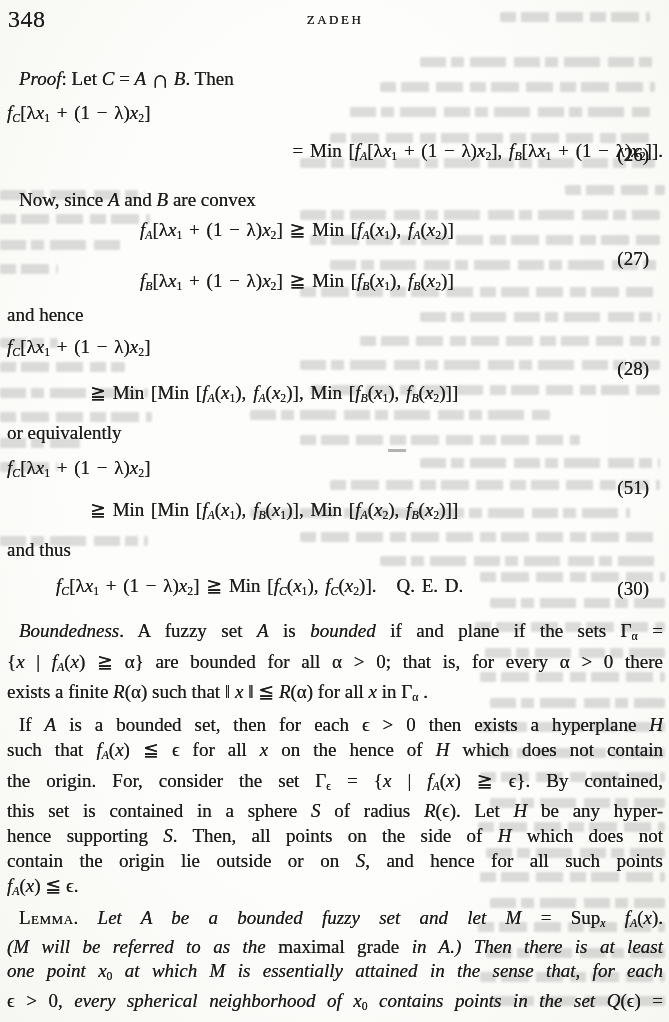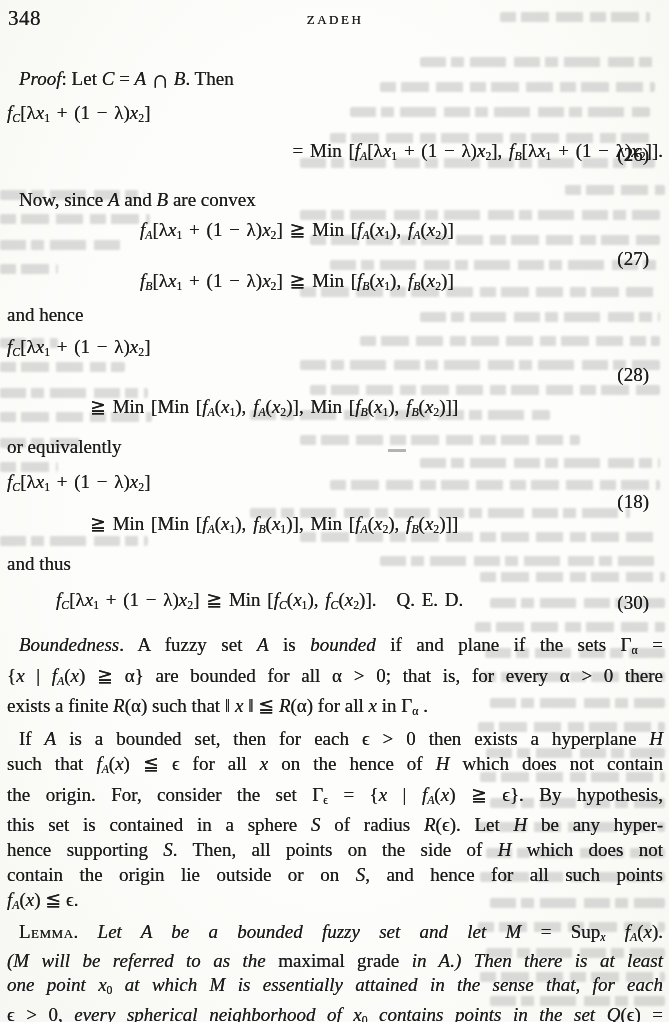--- a/index.html
+++ b/index.html
@@ -12,21 +12,21 @@
     font-family:"Liberation Serif","DejaVu Serif",serif;
     color:#1c1c1c;
   }
   .bleed{position:absolute;inset:0;z-index:0;}
   .bl{position:absolute;height:10px;opacity:.30;filter:blur(0.8px);border-radius:2px;}
   .bl.v1{background:repeating-linear-gradient(90deg,#8f8f8f 0 16px,transparent 16px 21px,#8f8f8f 21px 49px,transparent 49px 56px,#8f8f8f 56px 83px,transparent 83px 90px);}
   .bl.v2{background:repeating-linear-gradient(90deg,#8f8f8f 0 26px,transparent 26px 31px,#8f8f8f 31px 44px,transparent 44px 50px,#8f8f8f 50px 86px,transparent 86px 94px);}
   .smudge{position:absolute;width:18px;height:3px;background:#777;opacity:.55;filter:blur(0.6px);}
   .body{position:relative;z-index:1;padding:8px 6px 0 7px;box-sizing:border-box;width:100%;height:100%;}
   .hdr{position:relative;height:24px;}
-  .pgnum{position:absolute;left:1px;top:-2px;font-size:21px;letter-spacing:0.5px;
+  .pgnum{position:absolute;left:1px;top:-2px;font-size:24px;letter-spacing:0.5px;
          text-shadow:0 0 .3px rgba(0,0,0,.8);}
   .rhead{position:absolute;left:0;right:0;top:4px;text-align:center;font-size:13px;
          letter-spacing:2.5px;text-shadow:0 0 .3px rgba(0,0,0,.8);}
   .block{position:relative;font-size:19px;line-height:25px;
          text-shadow:0 0 .3px rgba(0,0,0,.8);}
   .line{position:relative;}
   .jl{text-align:justify;text-align-last:justify;}
   .ind{text-indent:12px;}
   .it{font-style:italic;}
   .sb{font-size:0.62em;vertical-align:-0.22em;}
@@ -39,21 +39,21 @@
   .pl105{padding-left:105px;} .pl133{padding-left:133px;}
   [data-name="para-proof-intro"]{margin-top:34px;}
   [data-name="equation-26"]{margin-top:9px;}
   [data-name="equation-26"] .line+.line{margin-top:7px;text-align:right;}
   [data-name="equation-26"] .eqnum{top:auto;bottom:1px;transform:none;text-align:right;}
   [data-name="para-now-since"]{margin-top:19px;}
   [data-name="equation-27"]{margin-top:5px;}
   [data-name="equation-27"] .line+.line{margin-top:20px;}
   [data-name="para-and-hence"]{margin-top:4px;}
   [data-name="equation-28"]{margin-top:7px;}
-  [data-name="equation-28"] .line+.line{margin-top:29px;}
+  [data-name="equation-28"] .line+.line{margin-top:15px;}
   [data-name="equation-28"] .eqnum{top:44%;}
   [data-name="para-or-equivalently"]{margin-top:10px;}
   [data-name="equation-29"]{margin-top:10px;}
   [data-name="equation-29"] .line+.line{margin-top:11px;}
   [data-name="equation-29"] .eqnum{top:44%;}
   [data-name="para-and-thus"]{margin-top:9px;}
   [data-name="equation-30"]{margin-top:11px;}
   [data-name="para-boundedness"]{margin-top:15px;}
   [data-name="para-hyperplane"]{margin-top:2px;}
   [data-name="para-lemma"]{margin-top:2px;line-height:24px;}
@@ -145,38 +145,38 @@
           <div class="line" data-name="equation-28-line-1"><span class="it">f</span><span class="it sb">C</span><span>[λ</span><span class="it">x</span><span class="sb">1</span><span> + (1 − λ)</span><span class="it">x</span><span class="sb">2</span><span>]</span></div>
           <div class="line pl83" data-name="equation-28-line-2"><span>≧ Min [Min [</span><span class="it">f</span><span class="it sb">A</span><span>(</span><span class="it">x</span><span class="sb">1</span><span>), </span><span class="it">f</span><span class="it sb">A</span><span>(</span><span class="it">x</span><span class="sb">2</span><span>)], Min [</span><span class="it">f</span><span class="it sb">B</span><span>(</span><span class="it">x</span><span class="sb">1</span><span>), </span><span class="it">f</span><span class="it sb">B</span><span>(</span><span class="it">x</span><span class="sb">2</span><span>)]]</span></div>
           <span class="eqnum" data-name="equation-28-number">(28)</span>
         </div>
         <div class="block para" data-name="para-or-equivalently">
           <div class="line" data-name="para-or-equivalently-line-1"><span>or equivalently</span></div>
         </div>
         <div class="block eq" data-name="equation-29">
           <div class="line" data-name="equation-29-line-1"><span class="it">f</span><span class="it sb">C</span><span>[λ</span><span class="it">x</span><span class="sb">1</span><span> + (1 − λ)</span><span class="it">x</span><span class="sb">2</span><span>]</span></div>
           <div class="line pl83" data-name="equation-29-line-2"><span>≧ Min [Min [</span><span class="it">f</span><span class="it sb">A</span><span>(</span><span class="it">x</span><span class="sb">1</span><span>), </span><span class="it">f</span><span class="it sb">B</span><span>(</span><span class="it">x</span><span class="sb">1</span><span>)], Min [</span><span class="it">f</span><span class="it sb">A</span><span>(</span><span class="it">x</span><span class="sb">2</span><span>), </span><span class="it">f</span><span class="it sb">B</span><span>(</span><span class="it">x</span><span class="sb">2</span><span>)]]</span></div>
-          <span class="eqnum" data-name="equation-29-number">(18)</span>
+          <span class="eqnum" data-name="equation-29-number">(51)</span>
         </div>
         <div class="block para" data-name="para-and-thus">
           <div class="line" data-name="para-and-thus-line-1"><span>and thus</span></div>
         </div>
         <div class="block eq" data-name="equation-30">
           <div class="line pl49" data-name="equation-30-line-1"><span class="it">f</span><span class="it sb">C</span><span>[λ</span><span class="it">x</span><span class="sb">1</span><span> + (1 − λ)</span><span class="it">x</span><span class="sb">2</span><span>] ≧ Min [</span><span class="it">f</span><span class="it sb">C</span><span>(</span><span class="it">x</span><span class="sb">1</span><span>), </span><span class="it">f</span><span class="it sb">C</span><span>(</span><span class="it">x</span><span class="sb">2</span><span>)].</span><span class="gap">Q. E. D.</span></div>
           <span class="eqnum" data-name="equation-30-number">(30)</span>
         </div>
         <div class="block para" data-name="para-boundedness">
           <div class="line jl ind" data-name="para-boundedness-line-1"><span class="it">Boundedness</span><span>. A fuzzy set </span><span class="it">A</span><span> is </span><span class="it">bounded</span><span> if and plane if the sets Γ</span><span class="sb">α</span><span> =</span></div>
           <div class="line jl" data-name="para-boundedness-line-2"><span>{</span><span class="it">x</span><span> | </span><span class="it">f</span><span class="it sb">A</span><span>(</span><span class="it">x</span><span>) ≧ α} are bounded for all α &gt; 0; that is, for every α &gt; 0 there</span></div>
           <div class="line" data-name="para-boundedness-line-3"><span>exists a finite </span><span class="it">R</span><span>(α) such that ‖ </span><span class="it">x</span><span> ‖ ≦ </span><span class="it">R</span><span>(α) for all </span><span class="it">x</span><span> in Γ</span><span class="sb">α</span><span> .</span></div>
         </div>
         <div class="block para" data-name="para-hyperplane">
           <div class="line jl ind" data-name="para-hyperplane-line-1"><span>If </span><span class="it">A</span><span> is a bounded set, then for each ϵ &gt; 0 then exists a hyperplane </span><span class="it">H</span></div>
           <div class="line jl" data-name="para-hyperplane-line-2"><span>such that </span><span class="it">f</span><span class="it sb">A</span><span>(</span><span class="it">x</span><span>) ≦ ϵ for all </span><span class="it">x</span><span> on the hence of </span><span class="it">H</span><span> which does not contain</span></div>
-          <div class="line jl" data-name="para-hyperplane-line-3"><span>the origin. For, consider the set Γ</span><span class="sb">ϵ</span><span> = {</span><span class="it">x</span><span> | </span><span class="it">f</span><span class="it sb">A</span><span>(</span><span class="it">x</span><span>) ≧ ϵ}. By hypothesis,</span></div>
+          <div class="line jl" data-name="para-hyperplane-line-3"><span>the origin. For, consider the set Γ</span><span class="sb">ϵ</span><span> = {</span><span class="it">x</span><span> | </span><span class="it">f</span><span class="it sb">A</span><span>(</span><span class="it">x</span><span>) ≧ ϵ}. By contained,</span></div>
           <div class="line jl" data-name="para-hyperplane-line-4"><span>this set is contained in a sphere </span><span class="it">S</span><span> of radius </span><span class="it">R</span><span>(ϵ). Let </span><span class="it">H</span><span> be any hyper-</span></div>
           <div class="line jl" data-name="para-hyperplane-line-5"><span>hence supporting </span><span class="it">S</span><span>. Then, all points on the side of </span><span class="it">H</span><span> which does not</span></div>
           <div class="line jl" data-name="para-hyperplane-line-6"><span>contain the origin lie outside or on </span><span class="it">S</span><span>, and hence for all such points</span></div>
           <div class="line" data-name="para-hyperplane-line-7"><span class="it">f</span><span class="it sb">A</span><span>(</span><span class="it">x</span><span>) ≦ ϵ.</span></div>
         </div>
         <div class="block para" data-name="para-lemma">
           <div class="line jl ind" data-name="para-lemma-line-1"><span class="sc">Lemma</span><span>. </span><span class="it">Let </span><span class="it">A</span><span class="it"> be a bounded fuzzy set and let </span><span class="it">M</span><span> = Sup</span><span class="it sb">x</span><span> </span><span class="it">f</span><span class="it sb">A</span><span>(</span><span class="it">x</span><span>).</span></div>
           <div class="line jl" data-name="para-lemma-line-2"><span class="it">(</span><span class="it">M</span><span class="it"> will be referred to as the </span><span>maximal grade</span><span class="it"> in </span><span class="it">A</span><span class="it">.) Then there is at least</span></div>
           <div class="line jl" data-name="para-lemma-line-3"><span class="it">one point </span><span class="it">x</span><span class="sb">0</span><span class="it"> at which </span><span class="it">M</span><span class="it"> is essentially attained in the sense that, for each</span></div>
           <div class="line jl" data-name="para-lemma-line-4"><span>ϵ &gt; 0, </span><span class="it">every spherical neighborhood of </span><span class="it">x</span><span class="sb">0</span><span class="it"> contains points in the set </span><span class="it">Q</span><span>(ϵ) =</span></div>

